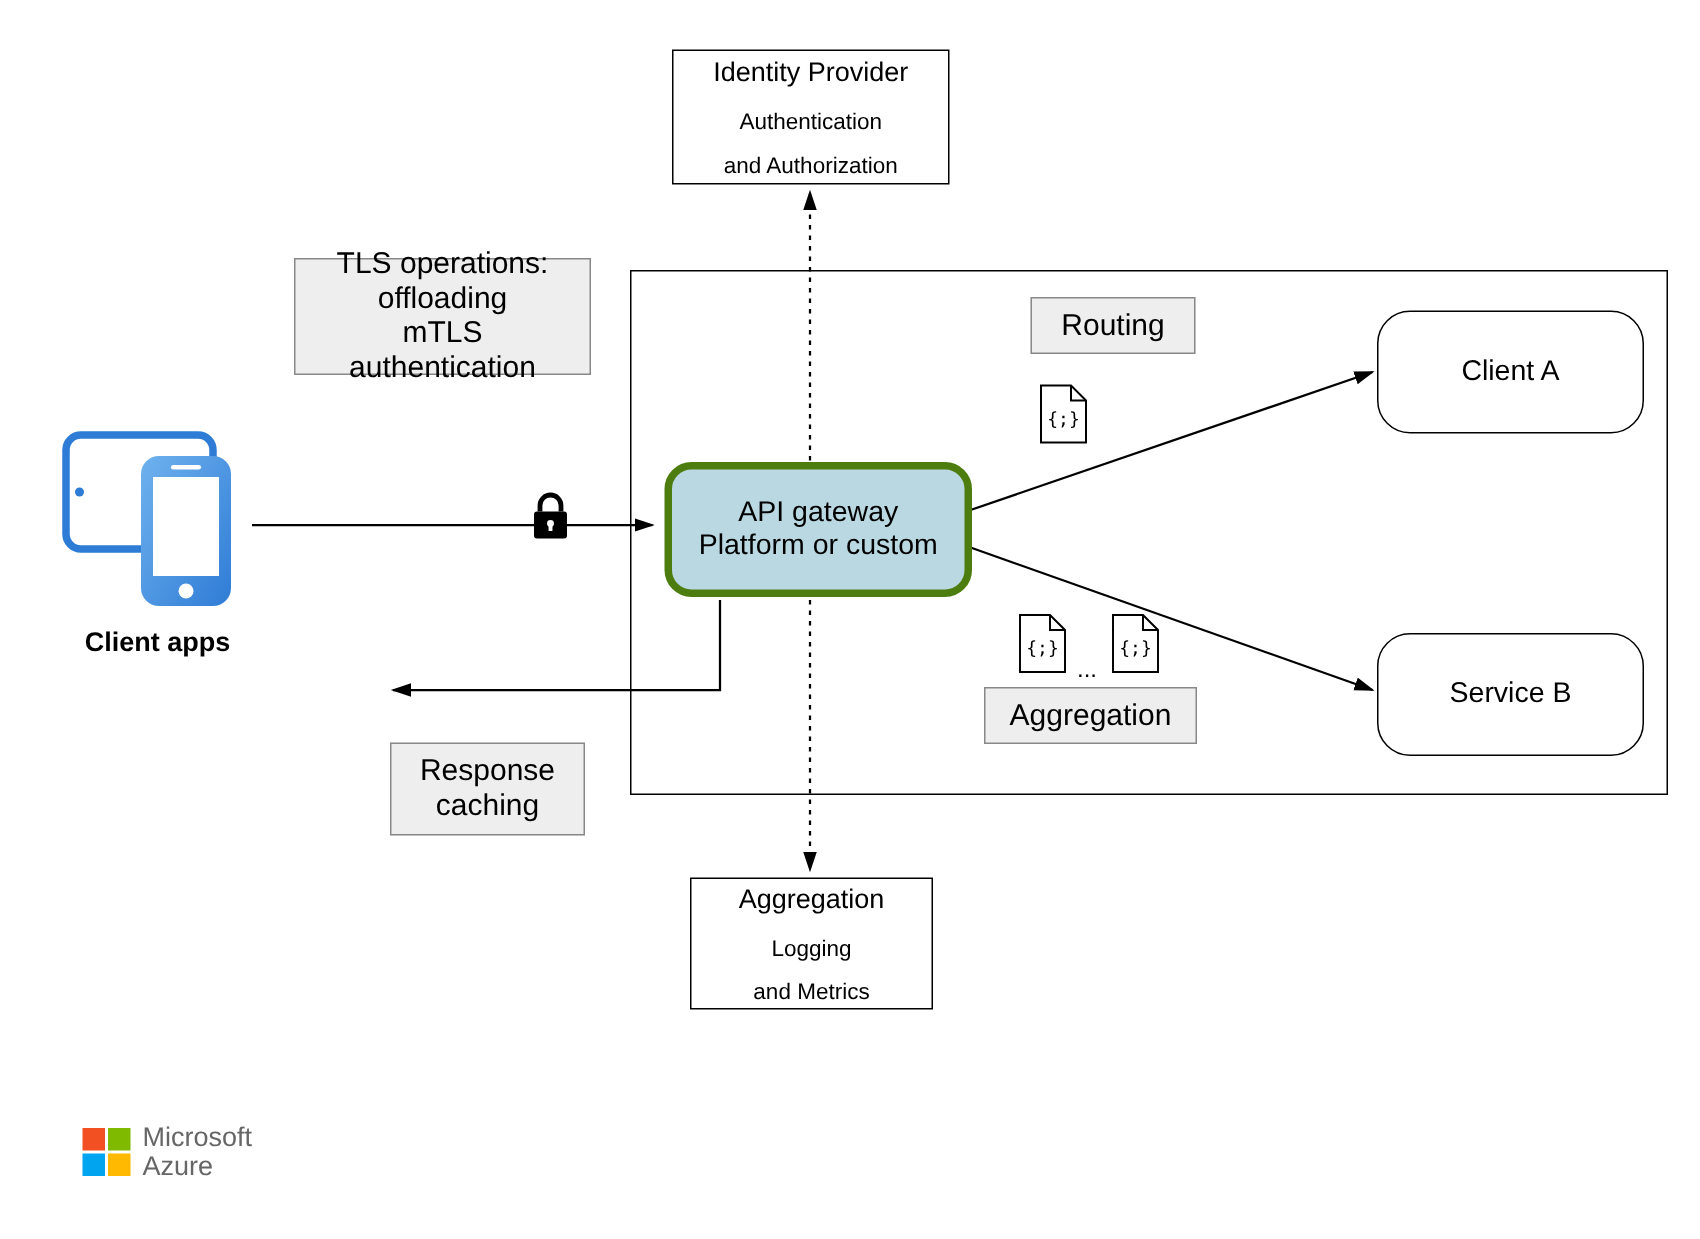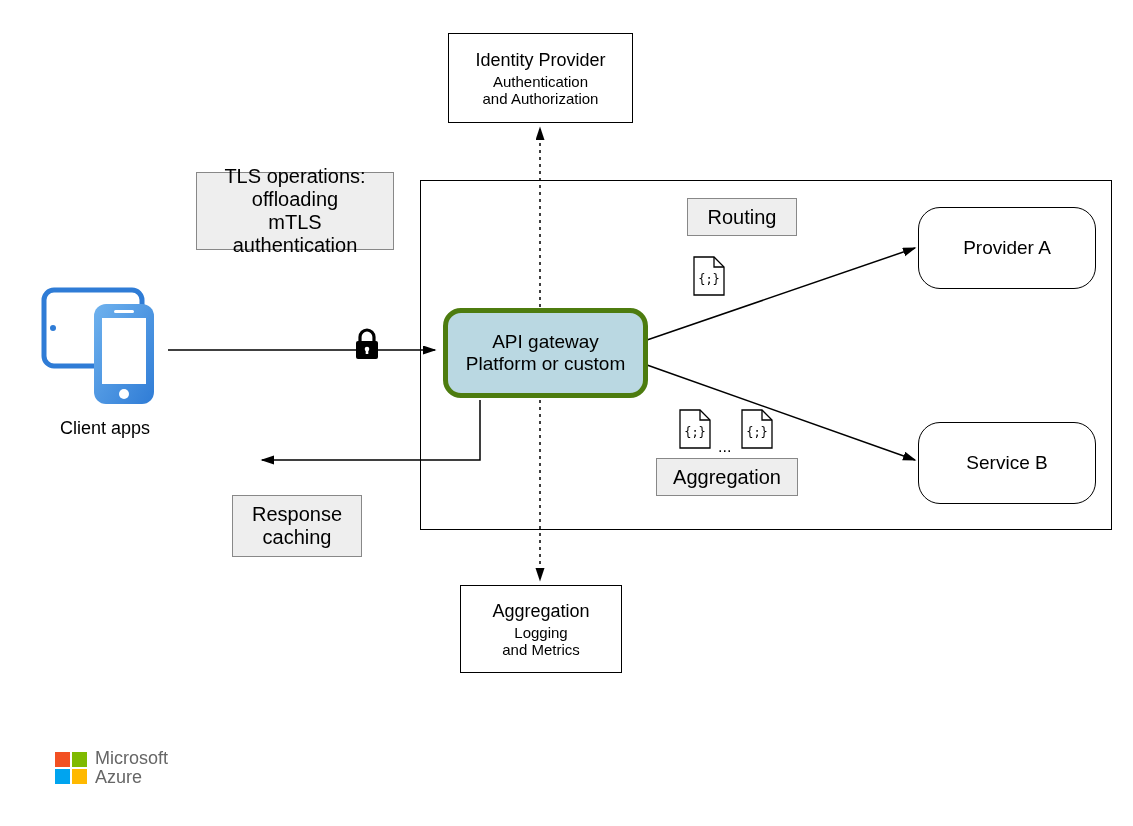--- a/index.html
+++ b/index.html
@@ -14,20 +14,21 @@
     .box {
       position: absolute;
       border: 1px solid #000;
       background: #fff;
       display: flex;
       flex-direction: column;
       justify-content: center;
       align-items: center;
       text-align: center;
       padding: 8px 4px;
+      gap: 12px;
     }
     .box-title { font-size: 18px; margin-bottom: 2px; }
     .box-sub { font-size: 15px; }
     .gray-box {
       position: absolute;
       border: 1px solid #888;
       background: #eeeeee;
       display: flex;
       flex-direction: column;
       justify-content: center;
@@ -157,21 +158,21 @@
         <stop offset="0%" stop-color="#6fb2ee"></stop>
         <stop offset="100%" stop-color="#2f7cd6"></stop>
       </linearGradient>
     </defs>
     <rect x="62" y="22" width="60" height="100" rx="12" fill="url(#pg)"></rect>
     <rect x="70" y="36" width="44" height="66" fill="#fff"></rect>
     <circle cx="92" cy="112" r="5" fill="#fff"></circle>
     <rect x="82" y="28" width="20" height="3" rx="1.5" fill="#fff"></rect>
   </svg>
 </div>
-<div class="label" style="left:50px; top:418px; width:110px;">Client apps</div>
+<div class="label" style="left:50px; top:418px; width:110px;font-weight:bold;">Client apps</div>
 
 <div class="gateway-box" style="left:443px; top:308px; width:205px; height:90px;">
   <div class="gateway-title">API gateway</div>
   <div class="gateway-sub">Platform or custom</div>
 </div>
 
 <div class="gray-box" style="left:687px; top:198px; width:110px; height:38px;">
   <span>Routing</span>
 </div>
 <div class="code-file" style="left:692px; top:255px;">
@@ -195,28 +196,28 @@
     <path d="M2 2 H22 L32 12 V40 H2 Z" fill="#fff" stroke="#000" stroke-width="1.3"></path>
     <path d="M22 2 V12 H32" fill="none" stroke="#000" stroke-width="1.3"></path>
     <text x="17" y="28" text-anchor="middle" font-size="12" font-family="monospace">{;}</text>
   </svg>
 </div>
 <div class="gray-box" style="left:656px; top:458px; width:142px; height:38px;">
   <span>Aggregation</span>
 </div>
 
 <div class="service-box" style="left:918px; top:207px; width:178px; height:82px;">
-  <span>Provider A</span>
+  <span>Client A</span>
 </div>
 
 <div class="service-box" style="left:918px; top:422px; width:178px; height:82px;text-align:center;">
   <span>Service B</span>
 </div>
 
-<div class="gray-box" style="left:232px; top:495px; width:130px; height:62px;">
+<div class="gray-box" style="left:260px; top:495px; width:130px; height:62px;">
   <div>Response</div>
   <div>caching</div>
 </div>
 
 <div class="box" style="left:460px; top:585px; width:162px; height:88px;">
   <div class="box-title">Aggregation</div>
   <div class="box-sub">Logging</div>
   <div class="box-sub">and Metrics</div>
 </div>
 

